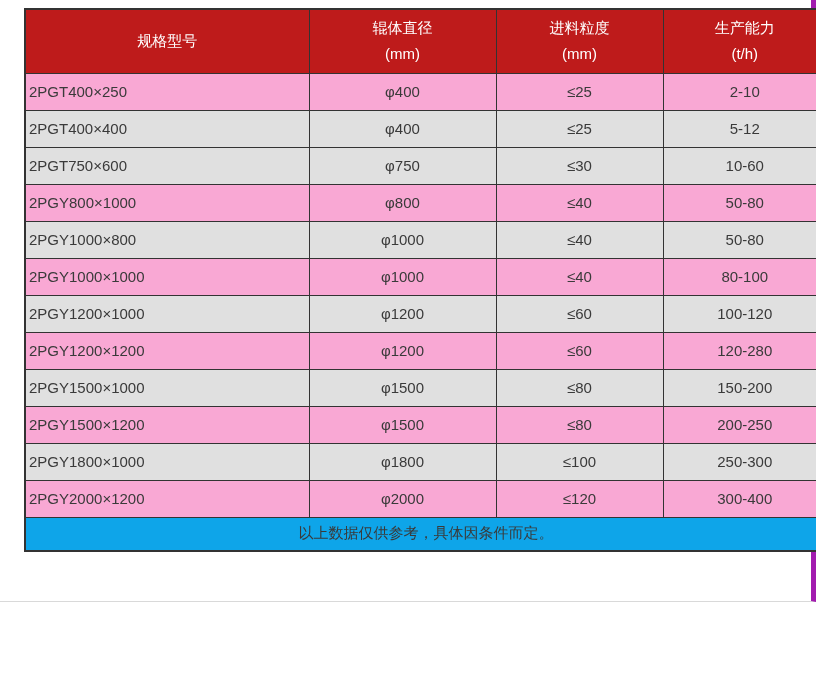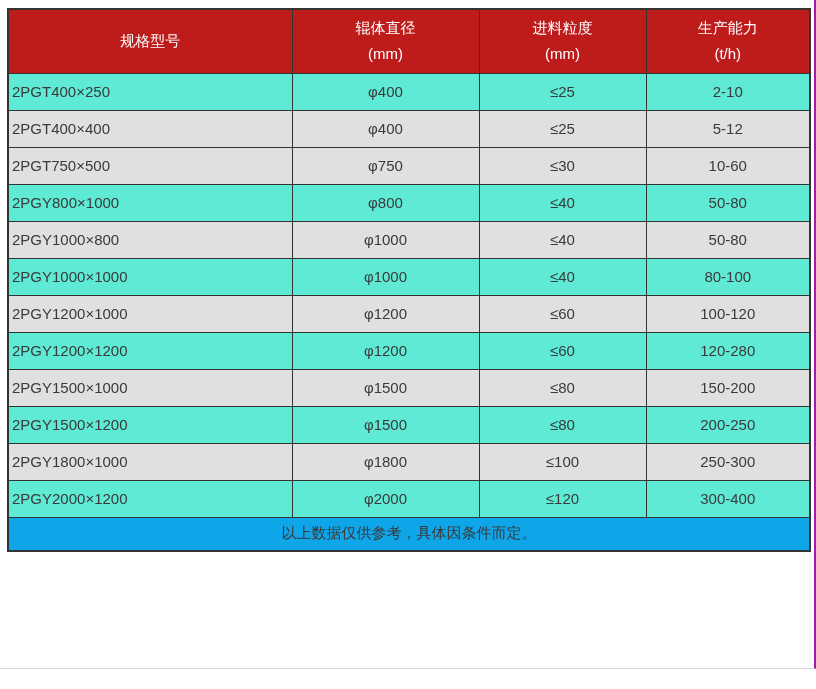--- a/index.html
+++ b/index.html
@@ -6,25 +6,25 @@
     margin: 0;
     padding: 0;
     background: #ffffff;
     width: 816px;
     height: 689px;
     font-family: "Liberation Sans", "DejaVu Sans", sans-serif;
     box-sizing: border-box;
   }
   .page {
     width: 816px;
-    height: 669px;
-    border-right: 2px solid #a21caf;
+    height: 602px;
+    border-right: 5px solid #a21caf;
     border-bottom: 1px solid #d9d9d9;
     box-sizing: border-box;
-    padding: 8px 7px;
+    padding: 8px 24px;
   }
   table.spec-table {
     border-collapse: collapse;
     table-layout: fixed;
     width: 802px;
     border: 2px solid var(--border-color, #333);
   }
   .spec-table th,
   .spec-table td {
     border: 1px solid var(--border-color, #333);
@@ -44,21 +44,21 @@
   }
   .spec-table thead th .hline {
     line-height: 26px;
   }
   .spec-table tbody td {
     height: 37px;
     font-size: 15px;
     color: var(--cell-text, #3a3a3a);
     text-align: center;
     vertical-align: middle;
-    background: #5eead4;
+    background: #f9a8d4;
     padding: 0;
   }
   .spec-table tbody td.col-model {
     text-align: left;
     padding-left: 3px;
   }
   .spec-table tbody tr.alt td {
     background: var(--row-alt-bg, #e0e0e0);
     margin-left: 28px;
   }
@@ -109,21 +109,21 @@
           <td>≤25</td>
           <td>2-10</td>
         </tr>
         <tr class="alt">
           <td class="col-model">2PGT400×400</td>
           <td>φ400</td>
           <td>≤25</td>
           <td>5-12</td>
         </tr>
         <tr class="alt">
-          <td class="col-model">2PGT750×500</td>
+          <td class="col-model">2PGT750×600</td>
           <td>φ750</td>
           <td>≤30</td>
           <td>10-60</td>
         </tr>
         <tr>
           <td class="col-model">2PGY800×1000</td>
           <td>φ800</td>
           <td>≤40</td>
           <td>50-80</td>
         </tr>

